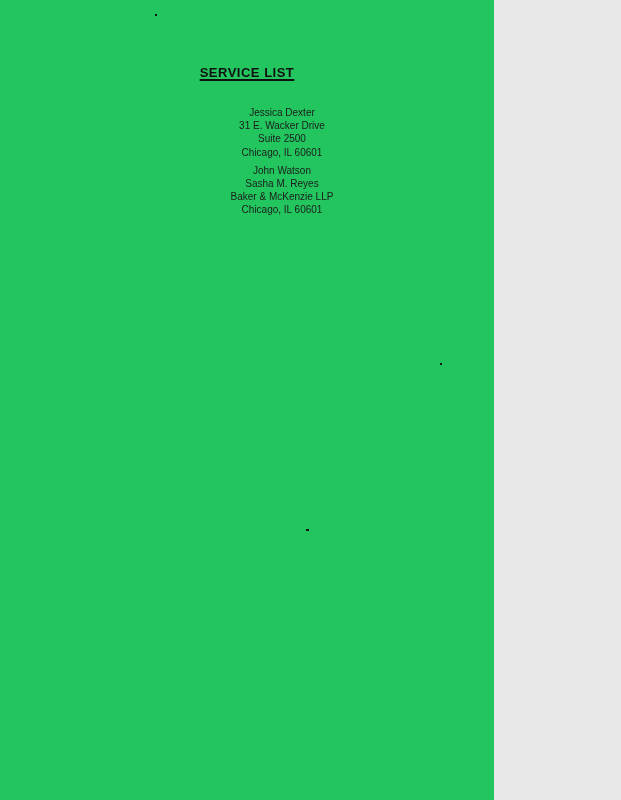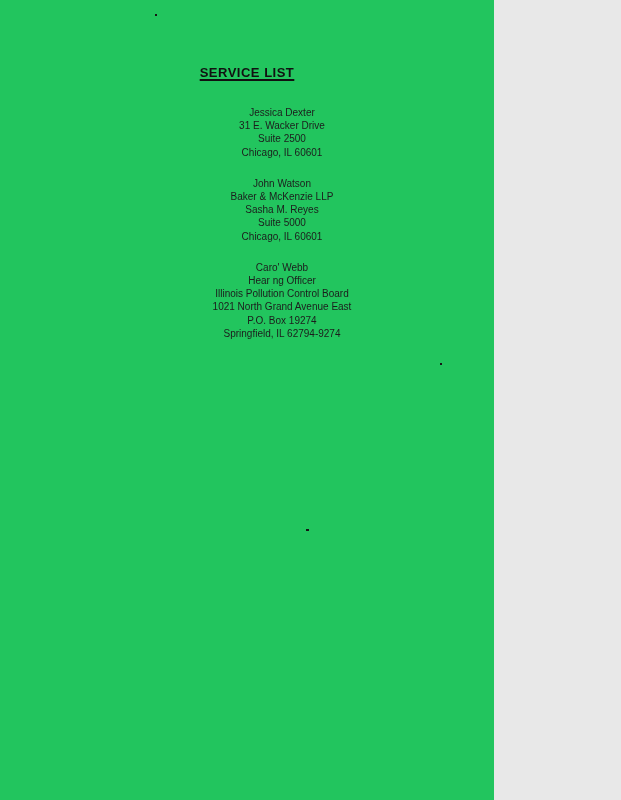--- a/index.html
+++ b/index.html
@@ -33,21 +33,21 @@
     text-decoration-thickness: 1.5px;
   }
   .content {
     margin: 24px 0 0 70px;
   }
   .address-block {
     margin: 0;
     padding: 0;
   }
   .address-block + .address-block {
-    margin-top: 18px;
+    margin-top: 5px;
   }
   .line {
     font-size: 10px;
     line-height: 13.2px;
     white-space: pre;
     color: #1c1c1c;
     text-align: center;
   }
   .speck {
     position: absolute;
@@ -65,34 +65,25 @@
 
     <div class="address-block">
       <div class="line">Jessica Dexter</div>
       <div class="line">31 E. Wacker Drive</div>
       <div class="line">Suite 2500</div>
       <div class="line">Chicago, IL 60601</div>
     </div>
 
     <div class="address-block">
       <div class="line">John Watson</div>
+      <div class="line">Sasha M. Reyes</div>
       <div class="line">Baker &amp; McKenzie LLP</div>
-      <div class="line">Sasha M. Reyes</div>
-      <div class="line">Suite 5000</div>
       <div class="line">Chicago, IL 60601</div>
     </div>
 
-    <div class="address-block">
-      <div class="line">Caro' Webb</div>
-      <div class="line">Hear ng Officer</div>
-      <div class="line">Illinois Pollution Control Board</div>
-      <div class="line">1021 North Grand Avenue East</div>
-      <div class="line">P.O. Box 19274</div>
-      <div class="line">Springfield, IL 62794-9274</div>
-    </div>
 
   </div>
 
   <div class="speck" style="left:155px; top:14px;  width:2px; height:2px;"></div>
   <div class="speck" style="left:588px; top:133px; width:2px; height:4px;"></div>
   <div class="speck" style="left:534px; top:355px; width:2px; height:2px;"></div>
   <div class="speck" style="left:440px; top:363px; width:2px; height:2px;"></div>
   <div class="speck" style="left:306px; top:529px; width:3px; height:2px;"></div>
   <div class="speck" style="left:545px; top:652px; width:3px; height:2px;"></div>
 

